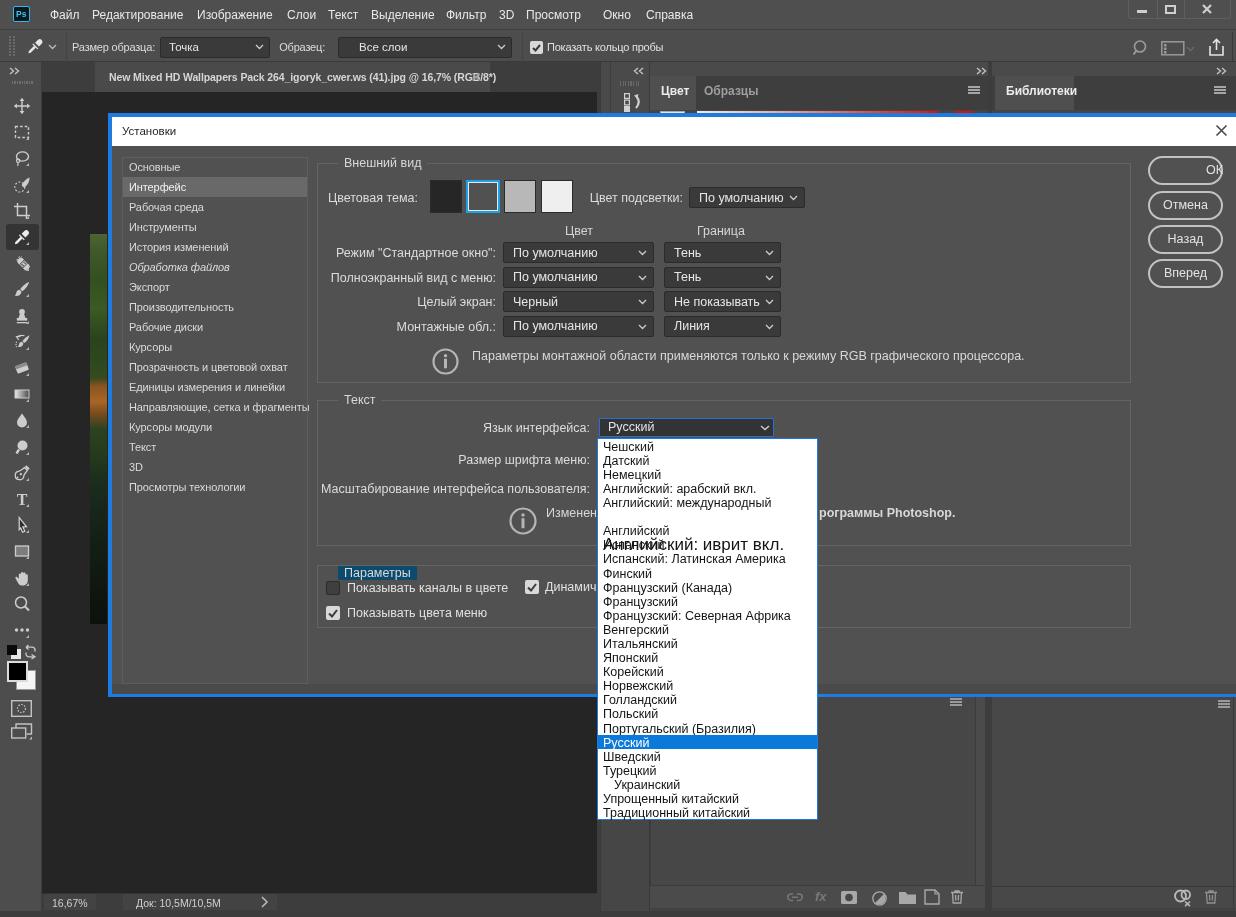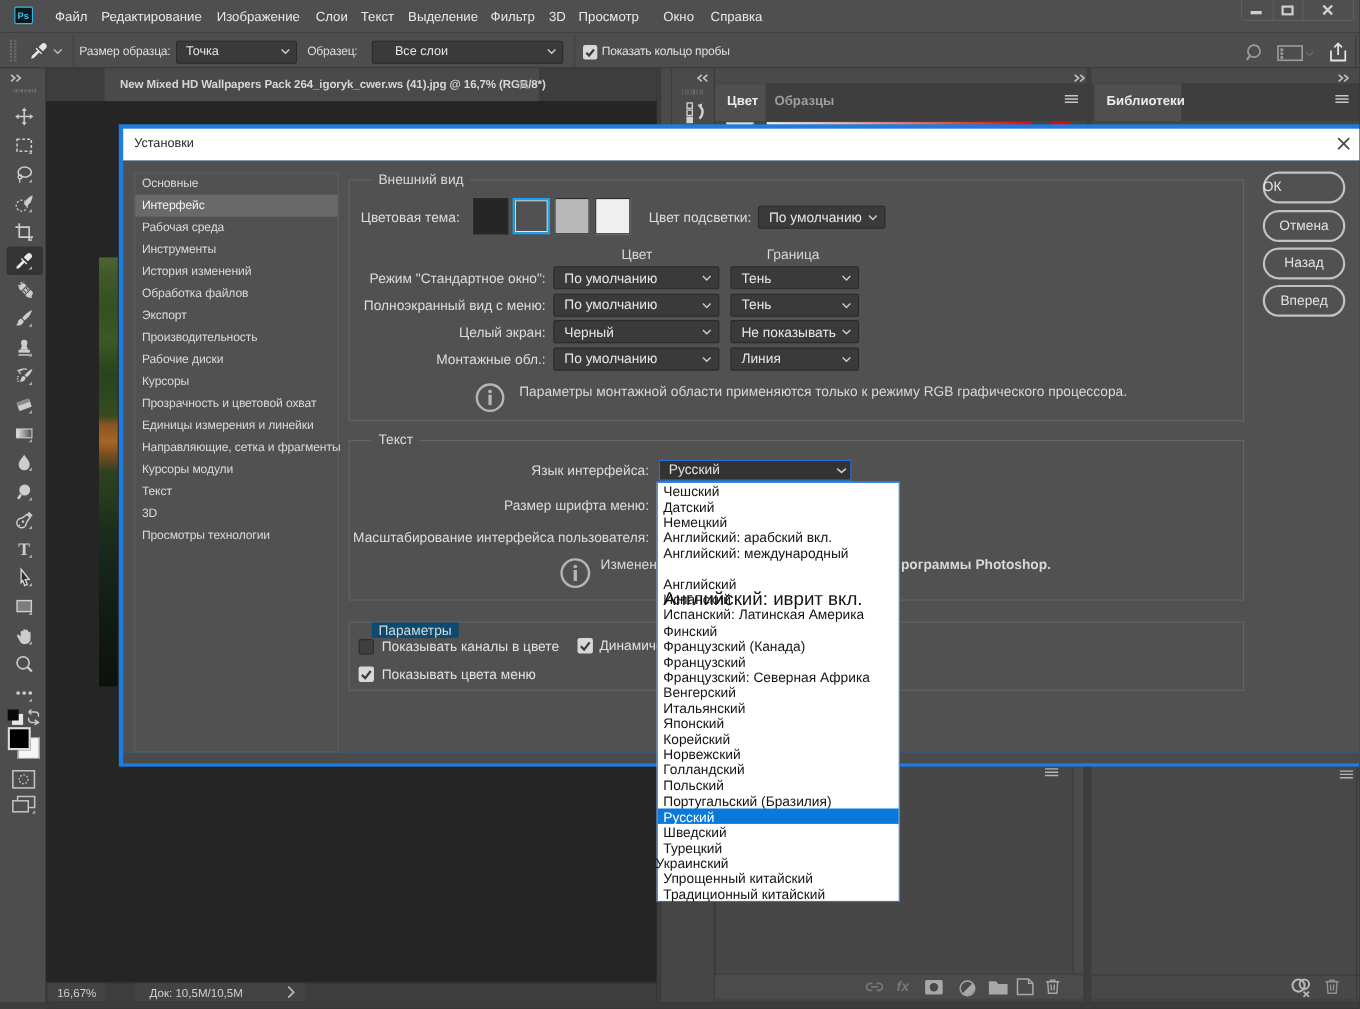--- a/index.html
+++ b/index.html
@@ -364,21 +364,21 @@
   </svg>
 <div class="abs" style="left:112px;top:146px;width:1124px;height:538px;background:#515151;"></div>
 <div class="abs" style="left:112px;top:684px;width:1124px;height:10px;background:#4a4a4a;"></div>
 <div class="abs" style="left:122px;top:157px;width:186px;height:527px;border:1px solid #5e5e5e;"></div>
 <div class="abs" style="left:123px;top:177px;width:184px;height:20px;background:#696969;"></div>
 <div class="txt" style="left:129px;top:160.5px;font-size:11px;color:#dadada;letter-spacing:-0.1px;">Основные</div>
 <div class="txt" style="left:129px;top:180.5px;font-size:11px;color:#f2f2f2;letter-spacing:-0.1px;">Интерфейс</div>
 <div class="txt" style="left:129px;top:200.5px;font-size:11px;color:#dadada;letter-spacing:-0.1px;">Рабочая среда</div>
 <div class="txt" style="left:129px;top:220.5px;font-size:11px;color:#dadada;letter-spacing:-0.1px;">Инструменты</div>
 <div class="txt" style="left:129px;top:240.5px;font-size:11px;color:#dadada;letter-spacing:-0.1px;">История изменений</div>
-<div class="txt" style="left:129px;top:260.5px;font-size:11px;color:#dadada;letter-spacing:-0.1px;">Обработка файлов</div>
+<div class="txt" style="left:129px;top:260.5px;font-size:11px;color:#dadada;letter-spacing:-0.1px;font-style:italic;">Обработка файлов</div>
 <div class="txt" style="left:129px;top:280.5px;font-size:11px;color:#dadada;letter-spacing:-0.1px;">Экспорт</div>
 <div class="txt" style="left:129px;top:300.5px;font-size:11px;color:#dadada;letter-spacing:-0.1px;">Производительность</div>
 <div class="txt" style="left:129px;top:320.5px;font-size:11px;color:#dadada;letter-spacing:-0.1px;">Рабочие диски</div>
 <div class="txt" style="left:129px;top:340.5px;font-size:11px;color:#dadada;letter-spacing:-0.1px;">Курсоры</div>
 <div class="txt" style="left:129px;top:360.5px;font-size:11px;color:#dadada;letter-spacing:-0.1px;">Прозрачность и цветовой охват</div>
 <div class="txt" style="left:129px;top:380.5px;font-size:11px;color:#dadada;letter-spacing:-0.1px;">Единицы измерения и линейки</div>
 <div class="txt" style="left:129px;top:400.5px;font-size:11px;color:#dadada;letter-spacing:-0.1px;">Направляющие, сетка и фрагменты</div>
 <div class="txt" style="left:129px;top:420.5px;font-size:11px;color:#dadada;letter-spacing:-0.1px;">Курсоры модули</div>
 <div class="txt" style="left:129px;top:440.5px;font-size:11px;color:#dadada;letter-spacing:-0.1px;">Текст</div>
 <div class="txt" style="left:129px;top:460.5px;font-size:11px;color:#dadada;letter-spacing:-0.1px;">3D</div>
@@ -468,21 +468,21 @@
 <svg class="abs" style="left:527px;top:583px" width="10" height="9" viewBox="0 0 10 9">
     <path d="M1 4.5 L4 7.5 L9 1" stroke="#3a3a3a" stroke-width="2" fill="none"></path>
   </svg>
 <div class="txt" style="left:545px;top:580px;font-size:12.5px;color:#e0e0e0;">Динамические ползунки цвета</div>
 <div class="abs" style="left:326px;top:606px;width:14px;height:14px;background:#d8d8d8;border-radius:2px;"></div>
 <svg class="abs" style="left:328px;top:609px" width="10" height="9" viewBox="0 0 10 9">
     <path d="M1 4.5 L4 7.5 L9 1" stroke="#3a3a3a" stroke-width="2" fill="none"></path>
   </svg>
 <div class="txt" style="left:347px;top:606px;font-size:12.5px;color:#e0e0e0;">Показывать цвета меню</div>
 <div class="abs" style="left:1148px;top:156px;width:75px;height:29px;border:2px solid #c2c2c2;border-radius:14.5px;"></div>
-<div class="txt" style="left:1148px;top:156px;width:75px;height:29px;line-height:29px;text-align:left;font-size:12.5px;color:#e2e2e2;">ОК</div>
+<div class="txt" style="left:1148px;top:156px;width:75px;height:29px;line-height:29px;text-align:right;font-size:12.5px;color:#e2e2e2;">ОК</div>
 <div class="abs" style="left:1148px;top:191px;width:75px;height:29px;border:2px solid #c2c2c2;border-radius:14.5px;"></div>
 <div class="txt" style="left:1148px;top:191px;width:75px;height:29px;line-height:29px;text-align:center;font-size:12.5px;color:#e2e2e2;">Отмена</div>
 <div class="abs" style="left:1148px;top:225px;width:75px;height:29px;border:2px solid #c2c2c2;border-radius:14.5px;"></div>
 <div class="txt" style="left:1148px;top:225px;width:75px;height:29px;line-height:29px;text-align:center;font-size:12.5px;color:#e2e2e2;">Назад</div>
 <div class="abs" style="left:1148px;top:259px;width:75px;height:29px;border:2px solid #c2c2c2;border-radius:14.5px;"></div>
 <div class="txt" style="left:1148px;top:259px;width:75px;height:29px;line-height:29px;text-align:center;font-size:12.5px;color:#e2e2e2;">Вперед</div>
 <div class="abs" style="left:599px;top:418px;width:175px;height:19px;background:#333333;border:1.5px solid #2470d8;border-radius:1px;"></div>
 <div class="txt" style="left:608px;top:420px;font-size:12.5px;color:#e2e2e2;">Русский</div>
 <svg class="abs" style="left:760px;top:425px" width="10" height="6" viewBox="0 0 10 6">
     <path d="M1 1 L5 4.5 L9 1" stroke="#ccc" stroke-width="1.4" fill="none"></path>
@@ -506,14 +506,14 @@
 <div class="txt" style="left:603px;top:651.088888888889px;font-size:12.5px;color:#141414;line-height:14.09px;">Японский</div>
 <div class="txt" style="left:603px;top:665.1814814814816px;font-size:12.5px;color:#141414;line-height:14.09px;">Корейский</div>
 <div class="txt" style="left:603px;top:679.2740740740742px;font-size:12.5px;color:#141414;line-height:14.09px;">Норвежский</div>
 <div class="txt" style="left:603px;top:693.3666666666668px;font-size:12.5px;color:#141414;line-height:14.09px;">Голландский</div>
 <div class="txt" style="left:603px;top:707.4592592592594px;font-size:12.5px;color:#141414;line-height:14.09px;">Польский</div>
 <div class="txt" style="left:603px;top:721.5518518518519px;font-size:12.5px;color:#141414;line-height:14.09px;">Португальский (Бразилия)</div>
 <div class="abs" style="left:598px;top:735.4px;width:219px;height:14.09px;background:#0b79da;"></div>
 <div class="txt" style="left:603px;top:735.6444444444445px;font-size:12.5px;color:#ffffff;line-height:14.09px;">Русский</div>
 <div class="txt" style="left:603px;top:749.7370370370371px;font-size:12.5px;color:#141414;line-height:14.09px;">Шведский</div>
 <div class="txt" style="left:603px;top:763.8296296296297px;font-size:12.5px;color:#141414;line-height:14.09px;">Турецкий</div>
-<div class="txt" style="left:596px;top:777.9222222222222px;font-size:12.5px;color:#141414;line-height:14.09px;">Украинский</div>
+<div class="txt" style="left:614px;top:777.9222222222222px;font-size:12.5px;color:#141414;line-height:14.09px;">Украинский</div>
 <div class="txt" style="left:603px;top:792.0148148148148px;font-size:12.5px;color:#141414;line-height:14.09px;">Упрощенный китайский</div>
 <div class="txt" style="left:603px;top:806px;font-size:12.5px;color:#141414;line-height:14.09px;">Традиционный китайский</div>
 </body></html>

